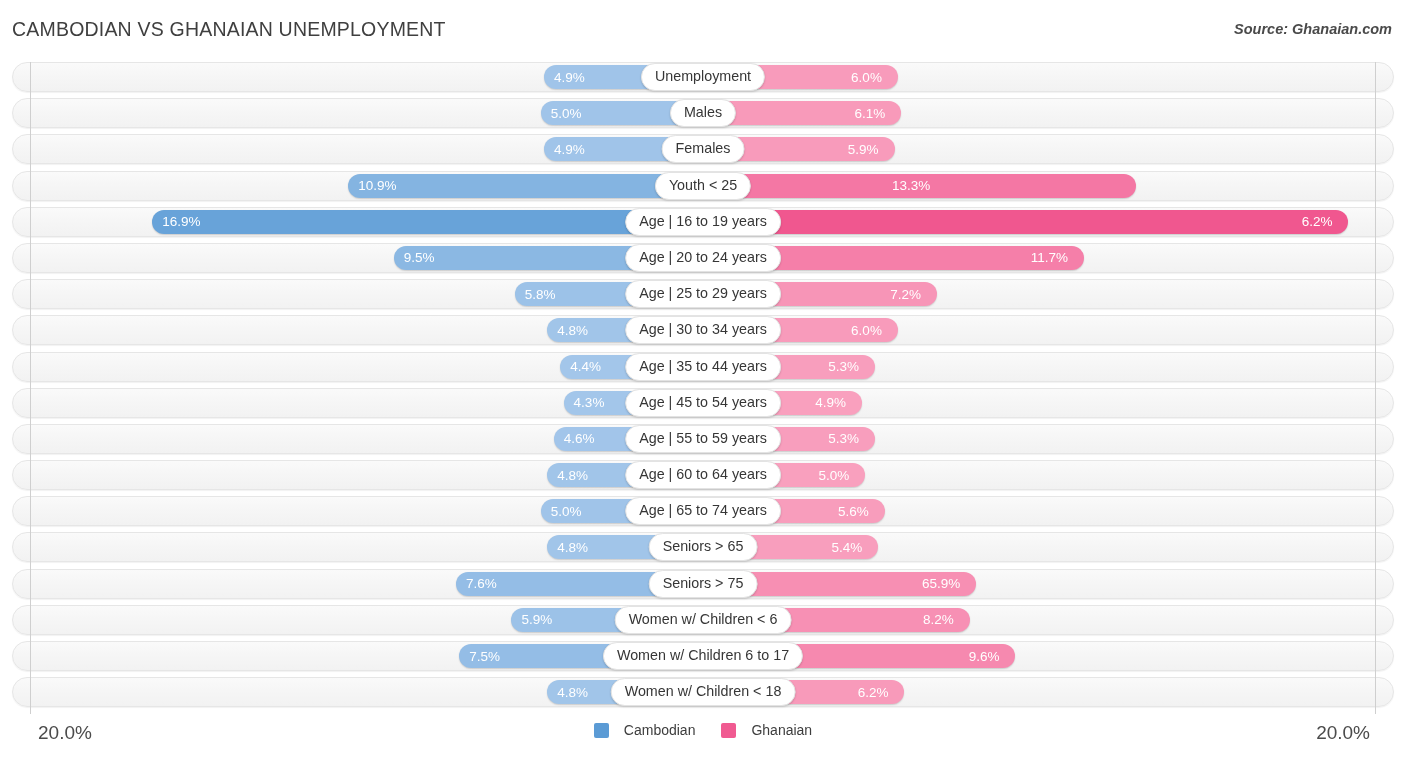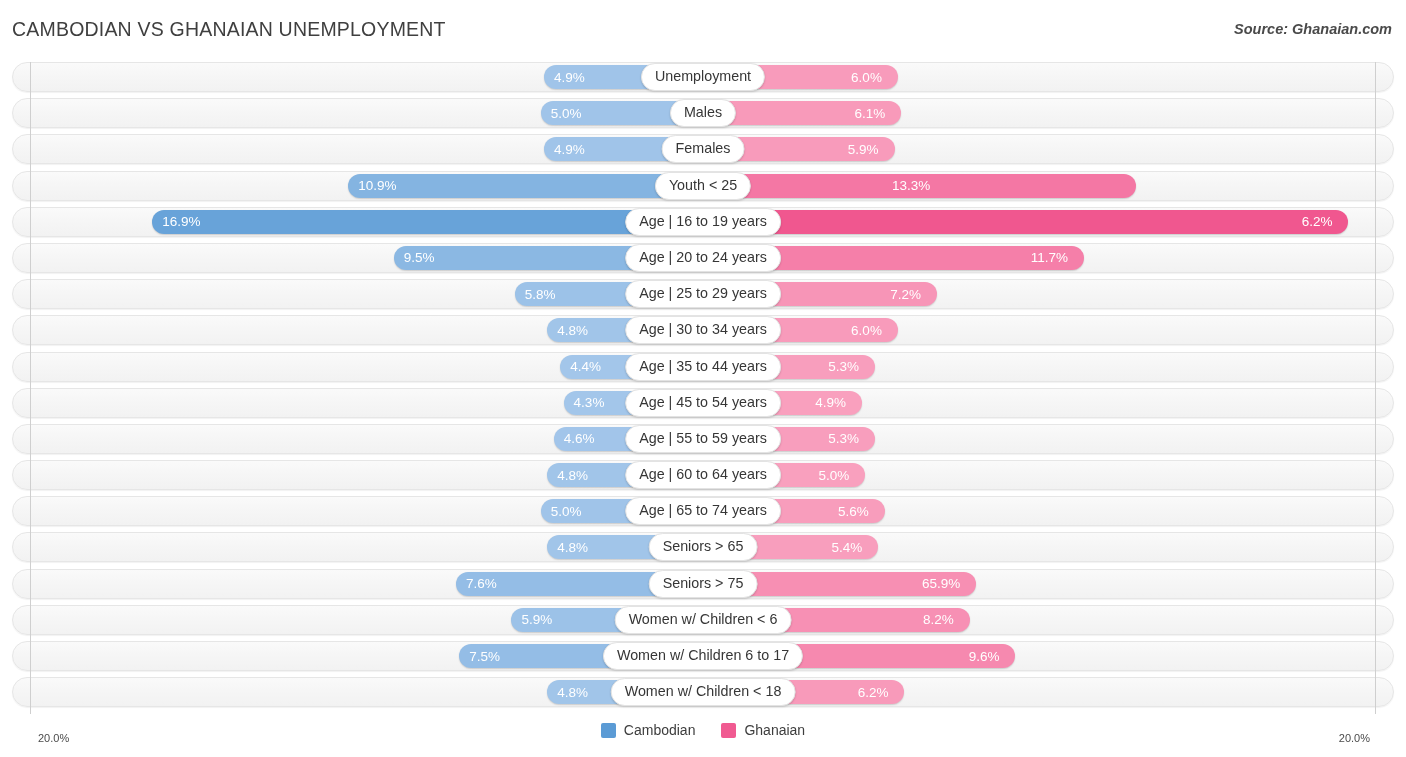--- a/index.html
+++ b/index.html
@@ -144,40 +144,40 @@
   }
 
   
   .footer {
     position: relative;
     height: 40px;
     margin: 0 12px;
   }
   .axis-tick {
     position: absolute;
-    top: 18px;
-    font-size: 11px;
+    top: 8px;
+    font-size: 19px;
     color: #4b4b4b;
   }
   .axis-tick.left  { left: 26px; }
   .axis-tick.right { right: 24px; }
 
   .legend {
     position: absolute;
     left: 0; right: 0;
     top: 8px;
     display: flex;
     justify-content: center;
     align-items: center;
     gap: 26px;
   }
   .legend-item {
     display: flex;
     align-items: center;
-    gap: 8px;
+    gap: 15px;
   }
   .legend-swatch {
     width: 15px;
     height: 15px;
     border-radius: 2px;
     display: inline-block;
   }
   .legend-label {
     font-size: 14px;
     color: #3d3d3d;

